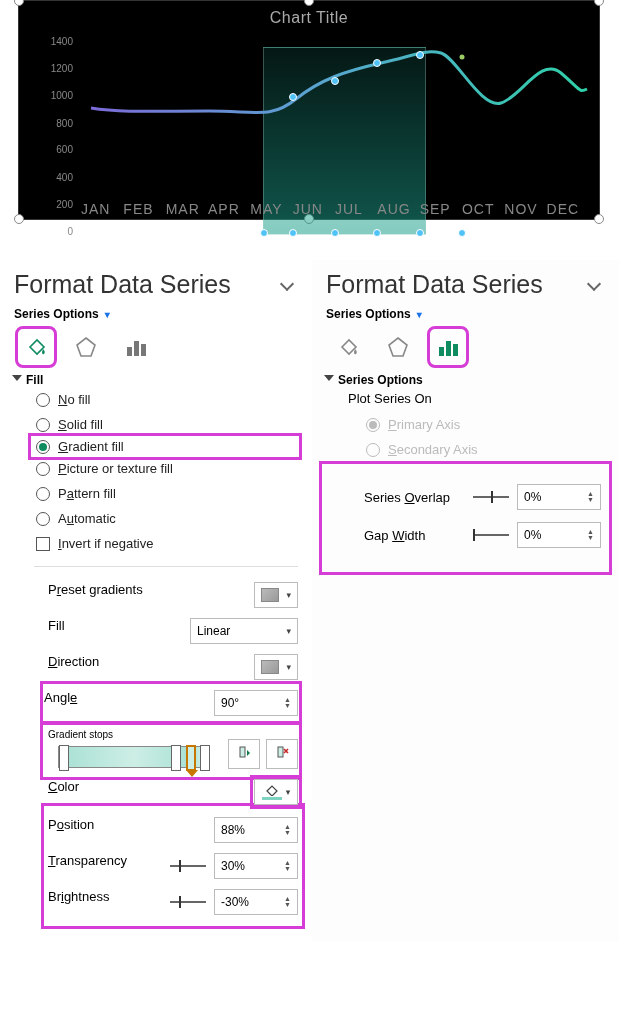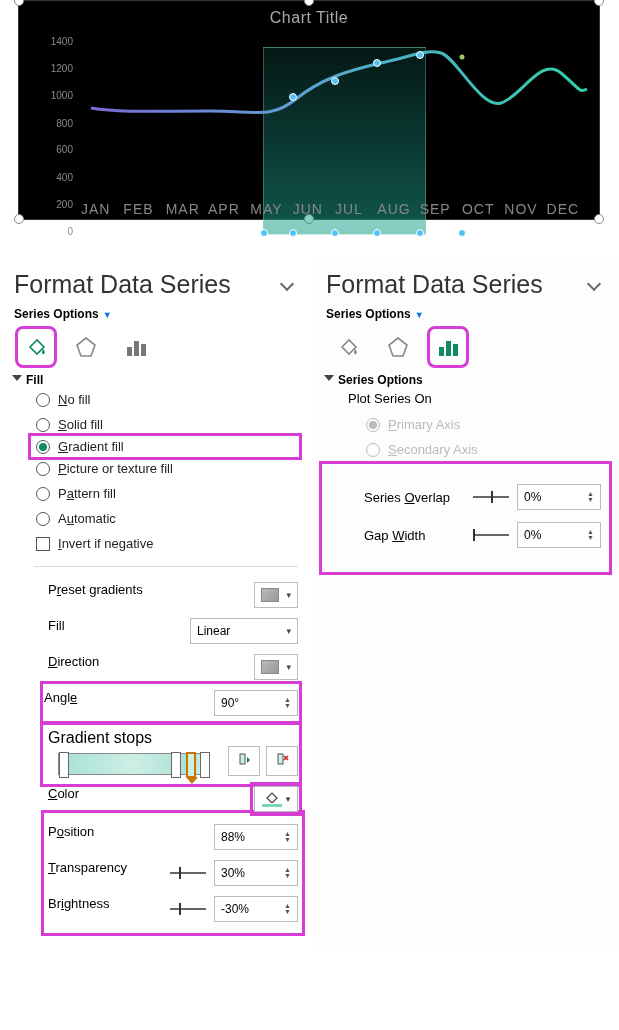--- a/index.html
+++ b/index.html
@@ -244,21 +244,21 @@
         <span>Angl<span class="u">e</span></span>
         <div class="spin">
             <span>90°</span>
             <span class="arrows">
               <span>▲</span>
               <span>▼</span>
             </span>
           </div>
       </div>
       <div class="hilite gradbar-wrap">
-        <div style="font-size:16px;padding:2px 0 4px">Gradient stops</div>
+        <div style="font-size:10px;padding:2px 0 4px">Gradient stops</div>
         <div style="padding:2px 8px 6px 10px">
           <div class="gradbar">
             <div class="stop" style="left:3%"></div>
             <div class="stop" style="left:78%"></div>
             <div class="stop sel" style="left:88%"></div>
             <div class="stop" style="left:97%"></div>
           </div>
         </div>
       </div>
       <div class="f-row" style="justify-content:flex-end;gap:6px;margin-top:-42px;padding-left:180px">

